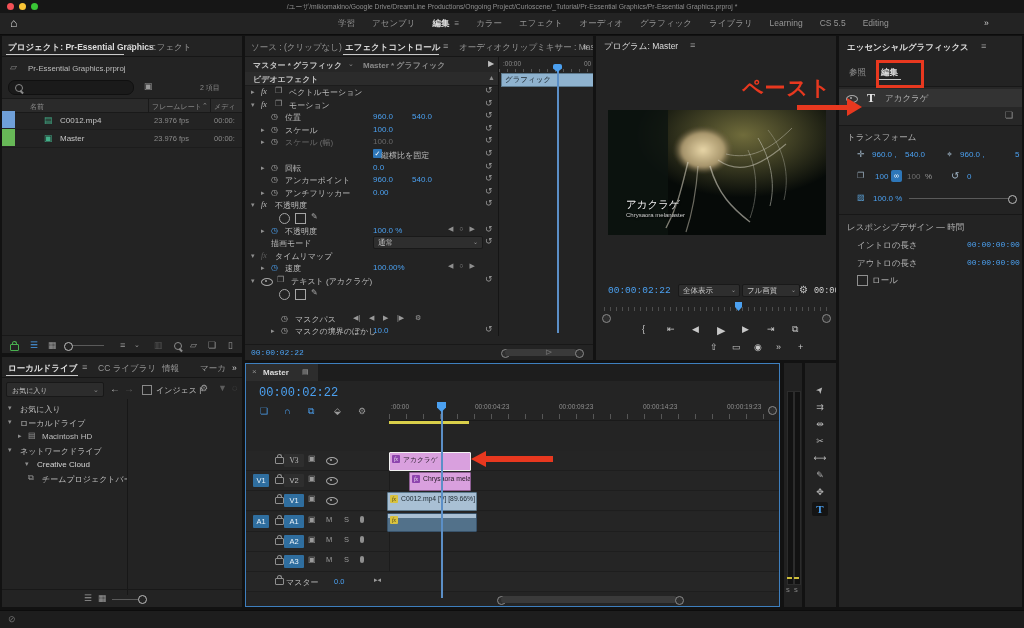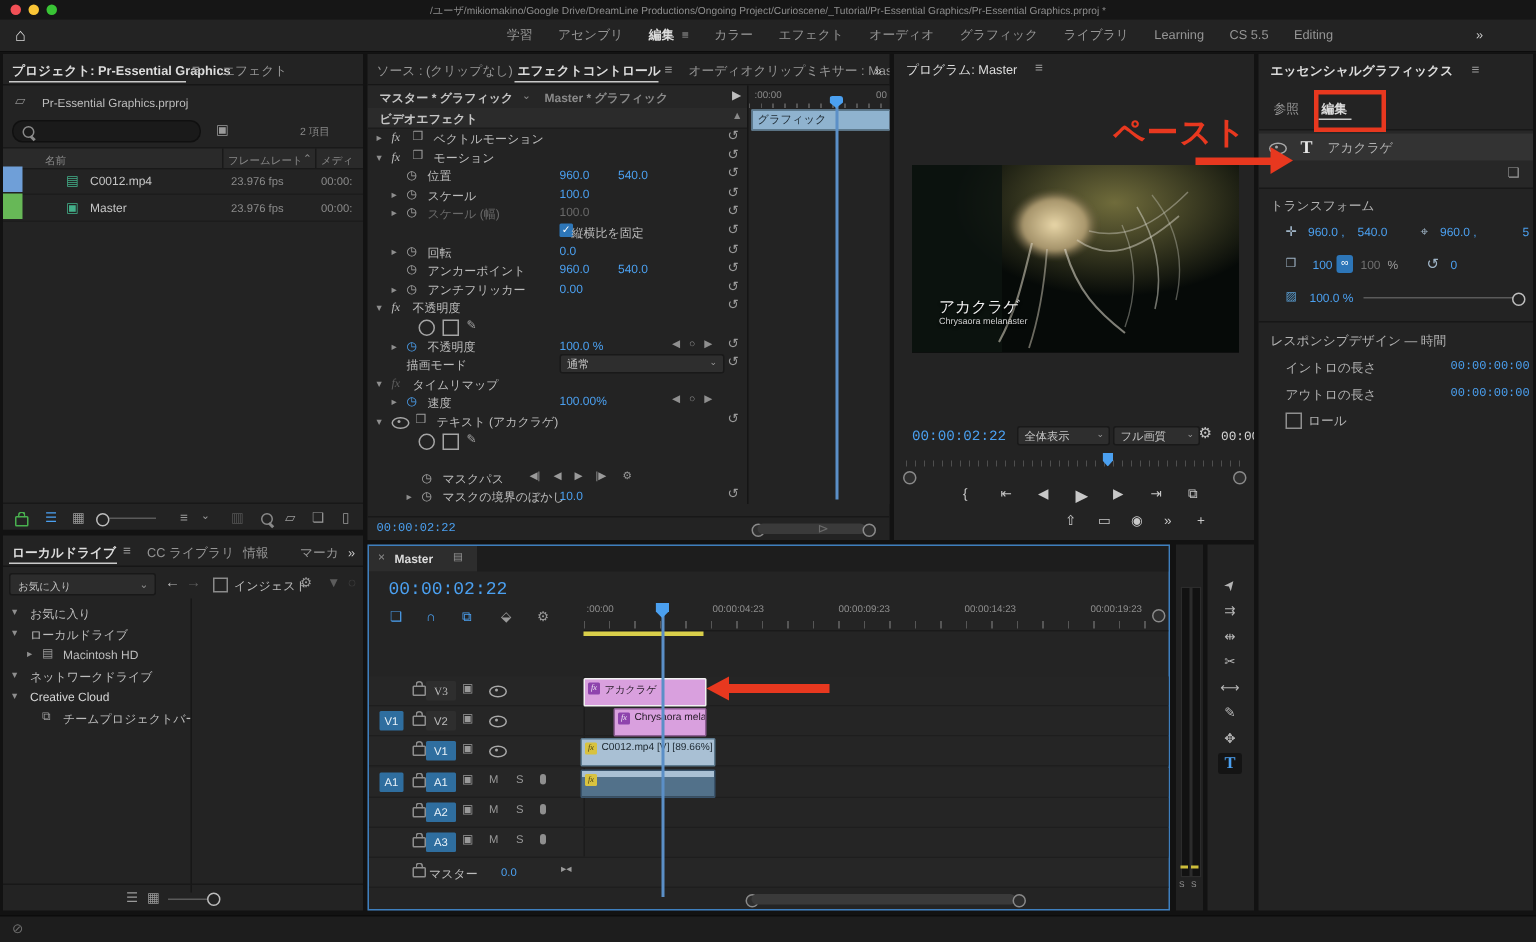--- a/index.html
+++ b/index.html
@@ -175,21 +175,21 @@
         </div>
         <div class="abs" style="left: 0px; top: 28px; width: 125px; height: 14px; overflow: hidden;">
           <div class="abs treetw" style="left: 16px; top: 3px;">▸</div>
           <div class="abs ic" style="left: 26px; top: 3px; font-size: 8px;">▤</div>
           <div class="abs tiny" style="left: 40px; top: 3px; font-size: 8px; color: rgb(189, 189, 189);">Macintosh HD</div>
         </div>
         <div class="abs" style="left: 0px; top: 42px; width: 125px; height: 14px; overflow: hidden;">
           <div class="abs treetw" style="left: 6px; top: 3px;">▾</div>
           <div class="abs tiny" style="left: 18px; top: 3px; font-size: 8px; color: rgb(189, 189, 189);">ネットワークドライブ</div>
         </div>
-        <div class="abs" style="left: 0px; top: 56px; width: 125px; height: 14px; overflow: hidden;">
+        <div class="abs" style="left: 17px; top: 56px; width: 125px; height: 14px; overflow: hidden;">
           <div class="abs treetw" style="left: 6px; top: 3px;">▾</div>
           <div class="abs tiny" style="left: 18px; top: 3px; font-size: 8px; color: rgb(213, 213, 213);">Creative Cloud</div>
         </div>
         <div class="abs" style="left: 0px; top: 70px; width: 125px; height: 14px; overflow: hidden;">
           <div class="abs ic" style="left: 26px; top: 3px; font-size: 8px;">⧉</div>
           <div class="abs tiny" style="left: 40px; top: 3px; font-size: 8px; color: rgb(189, 189, 189);">チームプロジェクトバージ</div>
         </div>
       </div>
     <div class="abs" style="left:125px;top:42px;width:1px;height:196px;background:#171717;"></div>
 

